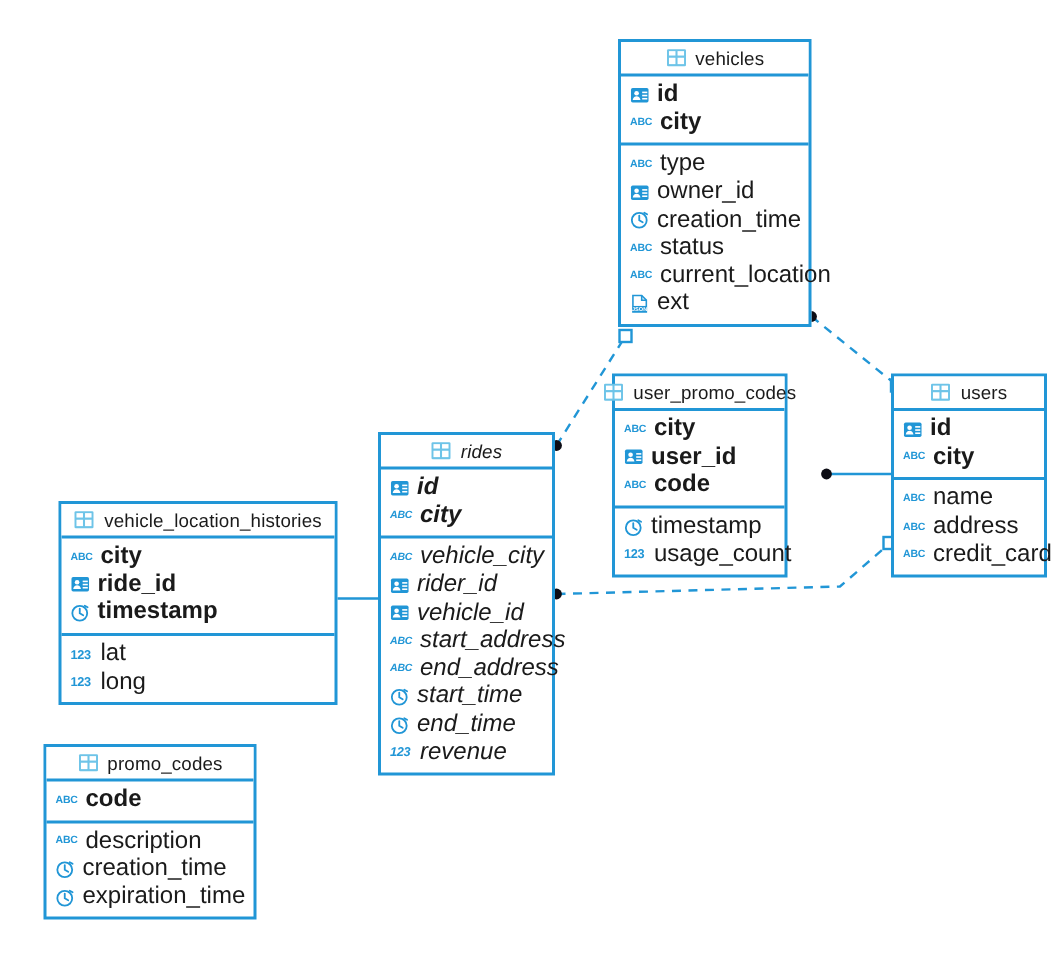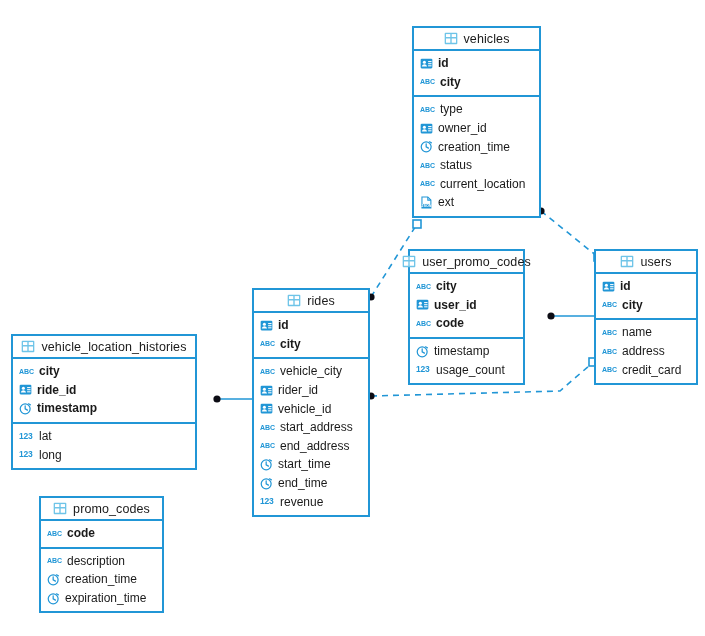--- a/index.html
+++ b/index.html
@@ -34,21 +34,21 @@
     letter-spacing:0.1px;
   }
   .field-group{ padding:3px 0 4px 0; }
   .field-group + .field-group{ border-top:2px solid #2196d6; }
   .field-row{
     display:flex;align-items:center;gap:5px;
     height:18.6px;
     padding:0 6px;
     white-space:nowrap;
   }
-  .field-name{ font-size:12px;color:#1a1a1a; }
+  .field-name{ font-size:16px;color:#1a1a1a; }
   .field-row.key .field-name{ font-weight:bold; }
 
   
   .ico{ width:13px;height:13px;flex:0 0 13px;display:block; }
   .ico svg{display:block;}
   .ico-num{
     font-size:8.5px;font-weight:bold;color:#2196d6;
     letter-spacing:-0.2px;line-height:13px;
     font-family:"Liberation Sans","DejaVu Sans",sans-serif;
     width:15px;flex:0 0 15px;
@@ -263,21 +263,21 @@
           <div class="field-row">
             <span class="ico-abc">ABC</span>
             <span class="field-name">address</span>
           </div>
           <div class="field-row">
             <span class="ico-abc">ABC</span>
             <span class="field-name">credit_card</span>
           </div>
         </div>
       </div>
-      <div class="table-node" style="left: 252px; top: 288px; width: 118px;">
+      <div class="table-node" style="left: 252px; top: 288px; width: 118px; font-style: italic;">
         <div class="tbl-header">
           <span class="ico" style="width: 14px; flex-basis: 14px;">
             <svg width="14" height="13" viewBox="0 0 16 15">
               <rect x="0.7" y="0.9" width="14.6" height="13.2" rx="1" fill="#6ec4e8"></rect>
               <rect x="2.2" y="2.4" width="5" height="3.4" fill="#fff"></rect>
               <rect x="8.8" y="2.4" width="5" height="3.4" fill="#fff"></rect>
               <rect x="2.2" y="7.5" width="5" height="4.9" fill="#fff"></rect>
               <rect x="8.8" y="7.5" width="5" height="4.9" fill="#fff"></rect>
             </svg>
           </span>
@@ -360,21 +360,21 @@
               </svg>
             </span>
             <span class="field-name">end_time</span>
           </div>
           <div class="field-row">
             <span class="ico-num">123</span>
             <span class="field-name">revenue</span>
           </div>
         </div>
       </div>
-      <div class="table-node" style="left: 11px; top: 334px; width: 186px;">
+      <div class="table-node" style="left: 39px; top: 334px; width: 186px;">
         <div class="tbl-header">
           <span class="ico" style="width: 14px; flex-basis: 14px;">
             <svg width="14" height="13" viewBox="0 0 16 15">
               <rect x="0.7" y="0.9" width="14.6" height="13.2" rx="1" fill="#6ec4e8"></rect>
               <rect x="2.2" y="2.4" width="5" height="3.4" fill="#fff"></rect>
               <rect x="8.8" y="2.4" width="5" height="3.4" fill="#fff"></rect>
               <rect x="2.2" y="7.5" width="5" height="4.9" fill="#fff"></rect>
               <rect x="8.8" y="7.5" width="5" height="4.9" fill="#fff"></rect>
             </svg>
           </span>
@@ -413,21 +413,21 @@
           <div class="field-row">
             <span class="ico-num">123</span>
             <span class="field-name">lat</span>
           </div>
           <div class="field-row">
             <span class="ico-num">123</span>
             <span class="field-name">long</span>
           </div>
         </div>
       </div>
-      <div class="table-node" style="left: 39px; top: 496px; width: 125px;">
+      <div class="table-node" style="left: 29px; top: 496px; width: 142px;">
         <div class="tbl-header">
           <span class="ico" style="width: 14px; flex-basis: 14px;">
             <svg width="14" height="13" viewBox="0 0 16 15">
               <rect x="0.7" y="0.9" width="14.6" height="13.2" rx="1" fill="#6ec4e8"></rect>
               <rect x="2.2" y="2.4" width="5" height="3.4" fill="#fff"></rect>
               <rect x="8.8" y="2.4" width="5" height="3.4" fill="#fff"></rect>
               <rect x="2.2" y="7.5" width="5" height="4.9" fill="#fff"></rect>
               <rect x="8.8" y="7.5" width="5" height="4.9" fill="#fff"></rect>
             </svg>
           </span>

